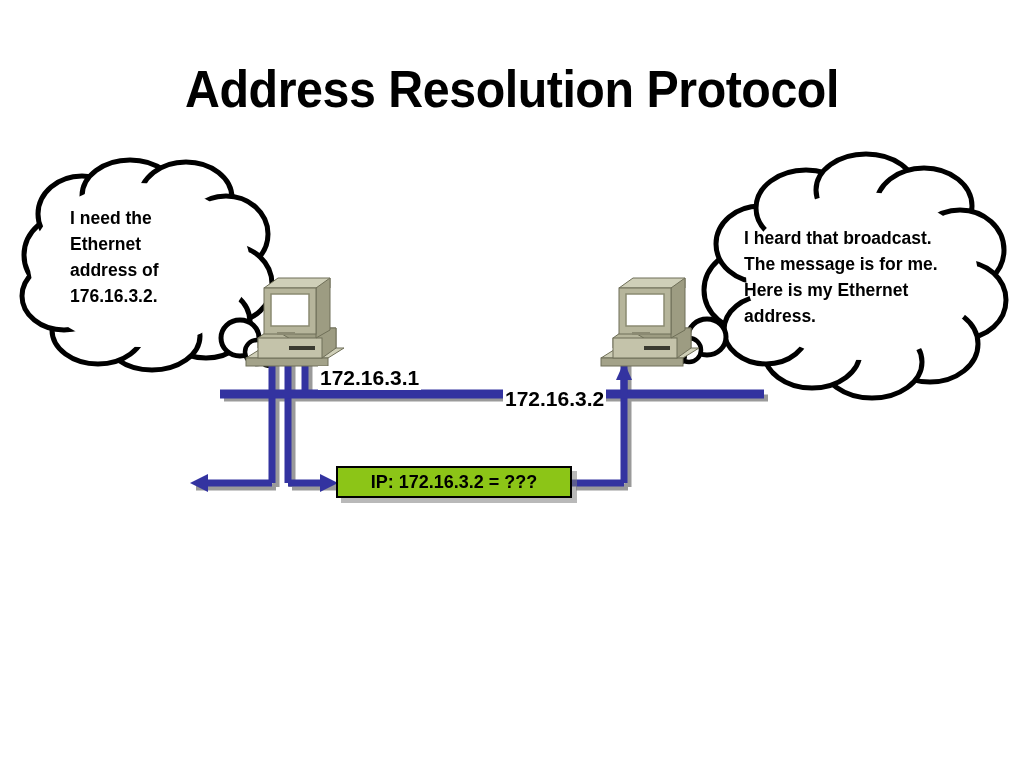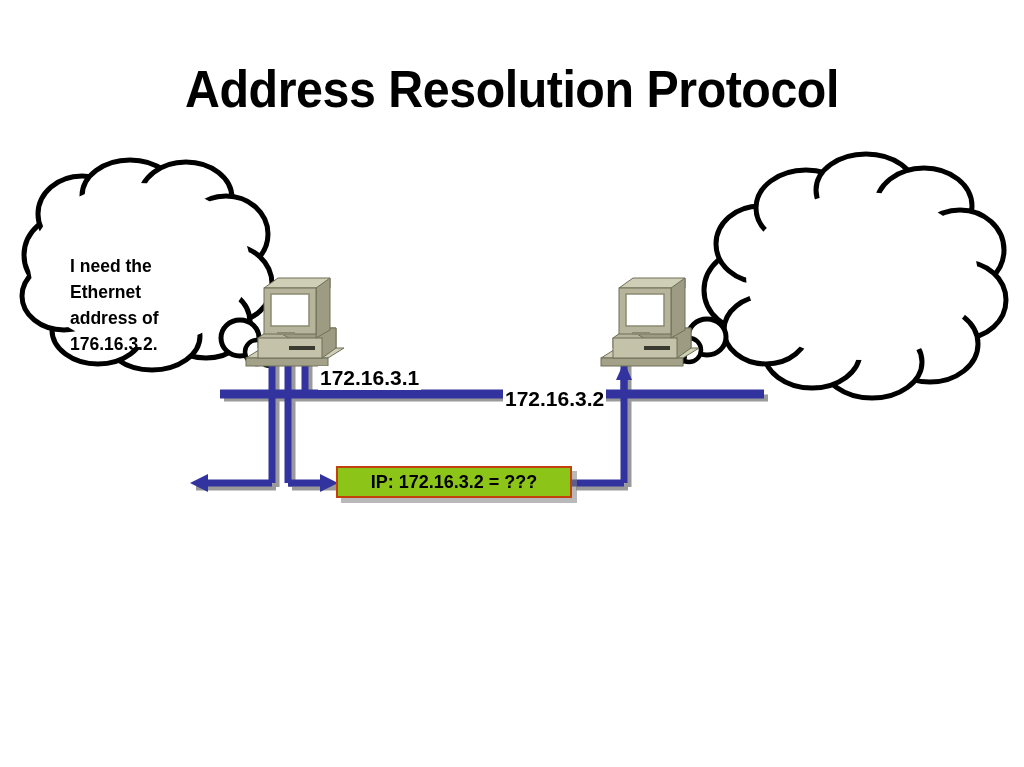--- a/index.html
+++ b/index.html
@@ -41,21 +41,20 @@
   }
   .bubble-text {
     position: absolute;
     font-family: "Liberation Sans", sans-serif;
     font-weight: bold;
     font-size: 17.5px;
     line-height: 26px;
     color: #000000;
     white-space: pre-line;
     z-index: 6;
-    margin-top: 48px;
   }
   #bubble-left-text {
     left: 70px;
     top: 205px;
     width: 190px;
   }
   #bubble-right-text {
     left: 744px;
     top: 225px;
     width: 260px;
@@ -72,21 +71,21 @@
   }
   #ip-left-label { left: 318px; top: 366px; }
   #ip-right-label { left: 503px; top: 387px; }
   #arp-query-box {
     position: absolute;
     left: 336px;
     top: 466px;
     width: 236px;
     height: 32px;
     background: #8cc517;
-    border: 2px solid #c2410c;
+    border: 2px solid #000000;
     box-sizing: border-box;
     box-shadow: 5px 5px 0 0 rgba(128,128,128,0.55);
     z-index: 7;
     display: flex;
     align-items: center;
     justify-content: center;
   }
   #arp-query-label {
     font-family: "Liberation Sans", sans-serif;
     font-weight: bold;
@@ -215,20 +214,24 @@
       <rect x="632" y="332" width="18" height="3" fill="#8b8a72"></rect>
     </g>
 
   </svg>
 
   <div class="bubble-text" id="bubble-left-text">I need the
 Ethernet
 address of
 176.16.3.2.</div>
 
+  <div class="bubble-text" id="bubble-right-text">I heard that broadcast.
+The message is for me.
+Here is my Ethernet
+address.</div>
 
   <div class="ip-label" id="ip-left-label">172.16.3.1</div>
 
   <div class="ip-label" id="ip-right-label">172.16.3.2</div>
 
   <div id="arp-query-box">
     <span id="arp-query-label">IP: 172.16.3.2 = ???</span>
   </div>
 
 </div>

